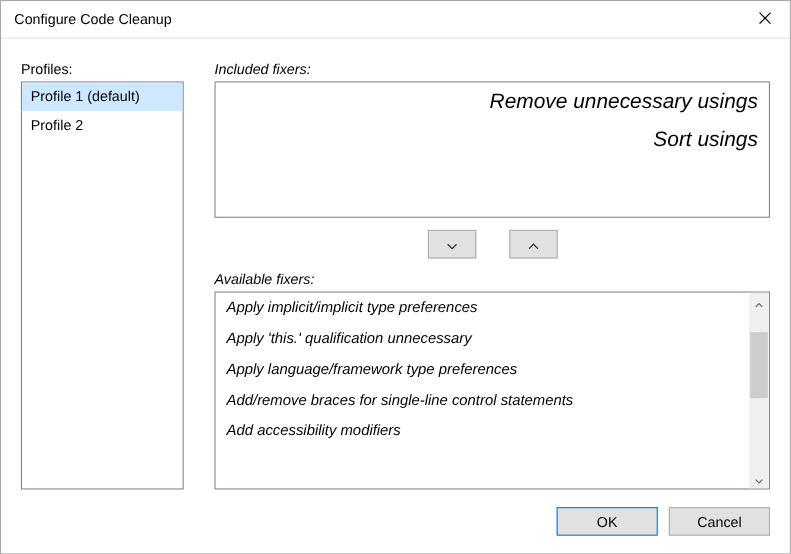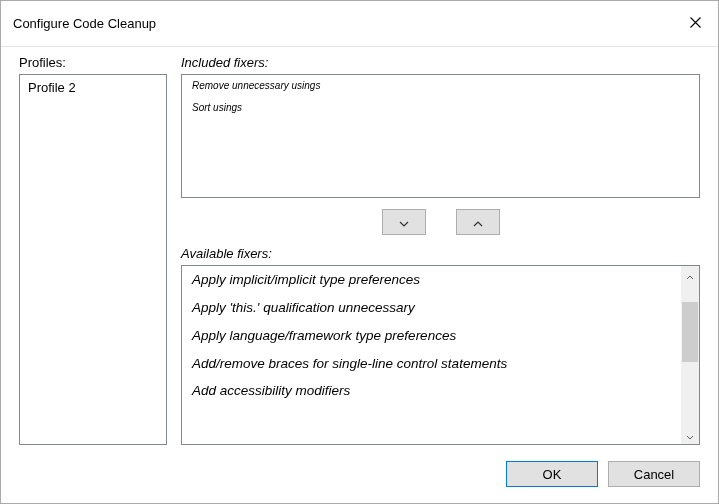--- a/index.html
+++ b/index.html
@@ -7,38 +7,38 @@
   body {
     width: 719px; height: 504px;
     font-family: "Segoe UI", Tahoma, sans-serif;
     font-size: 13px;
     color: #000;
     background: #fff;
     border: 1px solid #aaa;
     position: relative;
   }
   .titlebar {
-    height: 46px;
+    height: 34px;
     display: flex;
     align-items: center;
     padding: 0 0 0 12px;
     border-bottom: 1px solid #e5e5e5;
   }
   .titlebar .title { flex: 1; font-size: 13px; }
   .close-btn {
     width: 46px; height: 32px;
     display: flex; align-items: center; justify-content: center;
     cursor: default;
   }
   .close-btn svg { width: 11px; height: 11px; }
   .content {
     position: absolute;
     top: 54px; left: 18px; right: 18px; bottom: 58px;
     display: flex;
-    gap: 14px;
+    gap: 28px;
   }
   .col-profiles { width: 148px; display: flex; flex-direction: column; }
   .col-fixers { flex: 1; display: flex; flex-direction: column; font-style: italic; }
   .section-label { font-size: 13px; margin-bottom: 4px; }
   .listbox {
     border: 1px solid #828790;
     background: #fff;
     overflow: hidden;
   }
   .profiles-list { flex: 1; }
@@ -47,23 +47,24 @@
     cursor: default;
     font-size: 13px;
     line-height: 1.5;
   }
   .profiles-list .item.selected { background: #cde8ff; }
   .included-list {
     height: 124px;
   }
   .included-list .item {
     padding: 3px 10px;
-    font-size: 10px;
+    font-size: 19px;
     line-height: 1.55;
     cursor: default;
+    text-align: right;
   }
   .movebar {
     height: 48px;
     display: flex;
     align-items: center;
     justify-content: center;
     gap: 30px;
   }
   .move-btn {
     width: 44px; height: 26px;
@@ -138,20 +139,21 @@
         </svg>
     </span>
   </div>
 </div>
 
 <div class="content">
 
   <div class="col-profiles">
     <div class="section-label">Profiles:</div>
     <div class="listbox profiles-list" id="profiles-list">
+        <div class="item selected">Profile 1 (default)</div>
         <div class="item">Profile 2</div>
       </div>
   </div>
 
   <div class="col-fixers">
     <div class="section-label">Included fixers:</div>
     <div class="listbox included-list" id="included-list">
         <div class="item">Remove unnecessary usings</div>
         <div class="item">Sort usings</div>
       </div>

